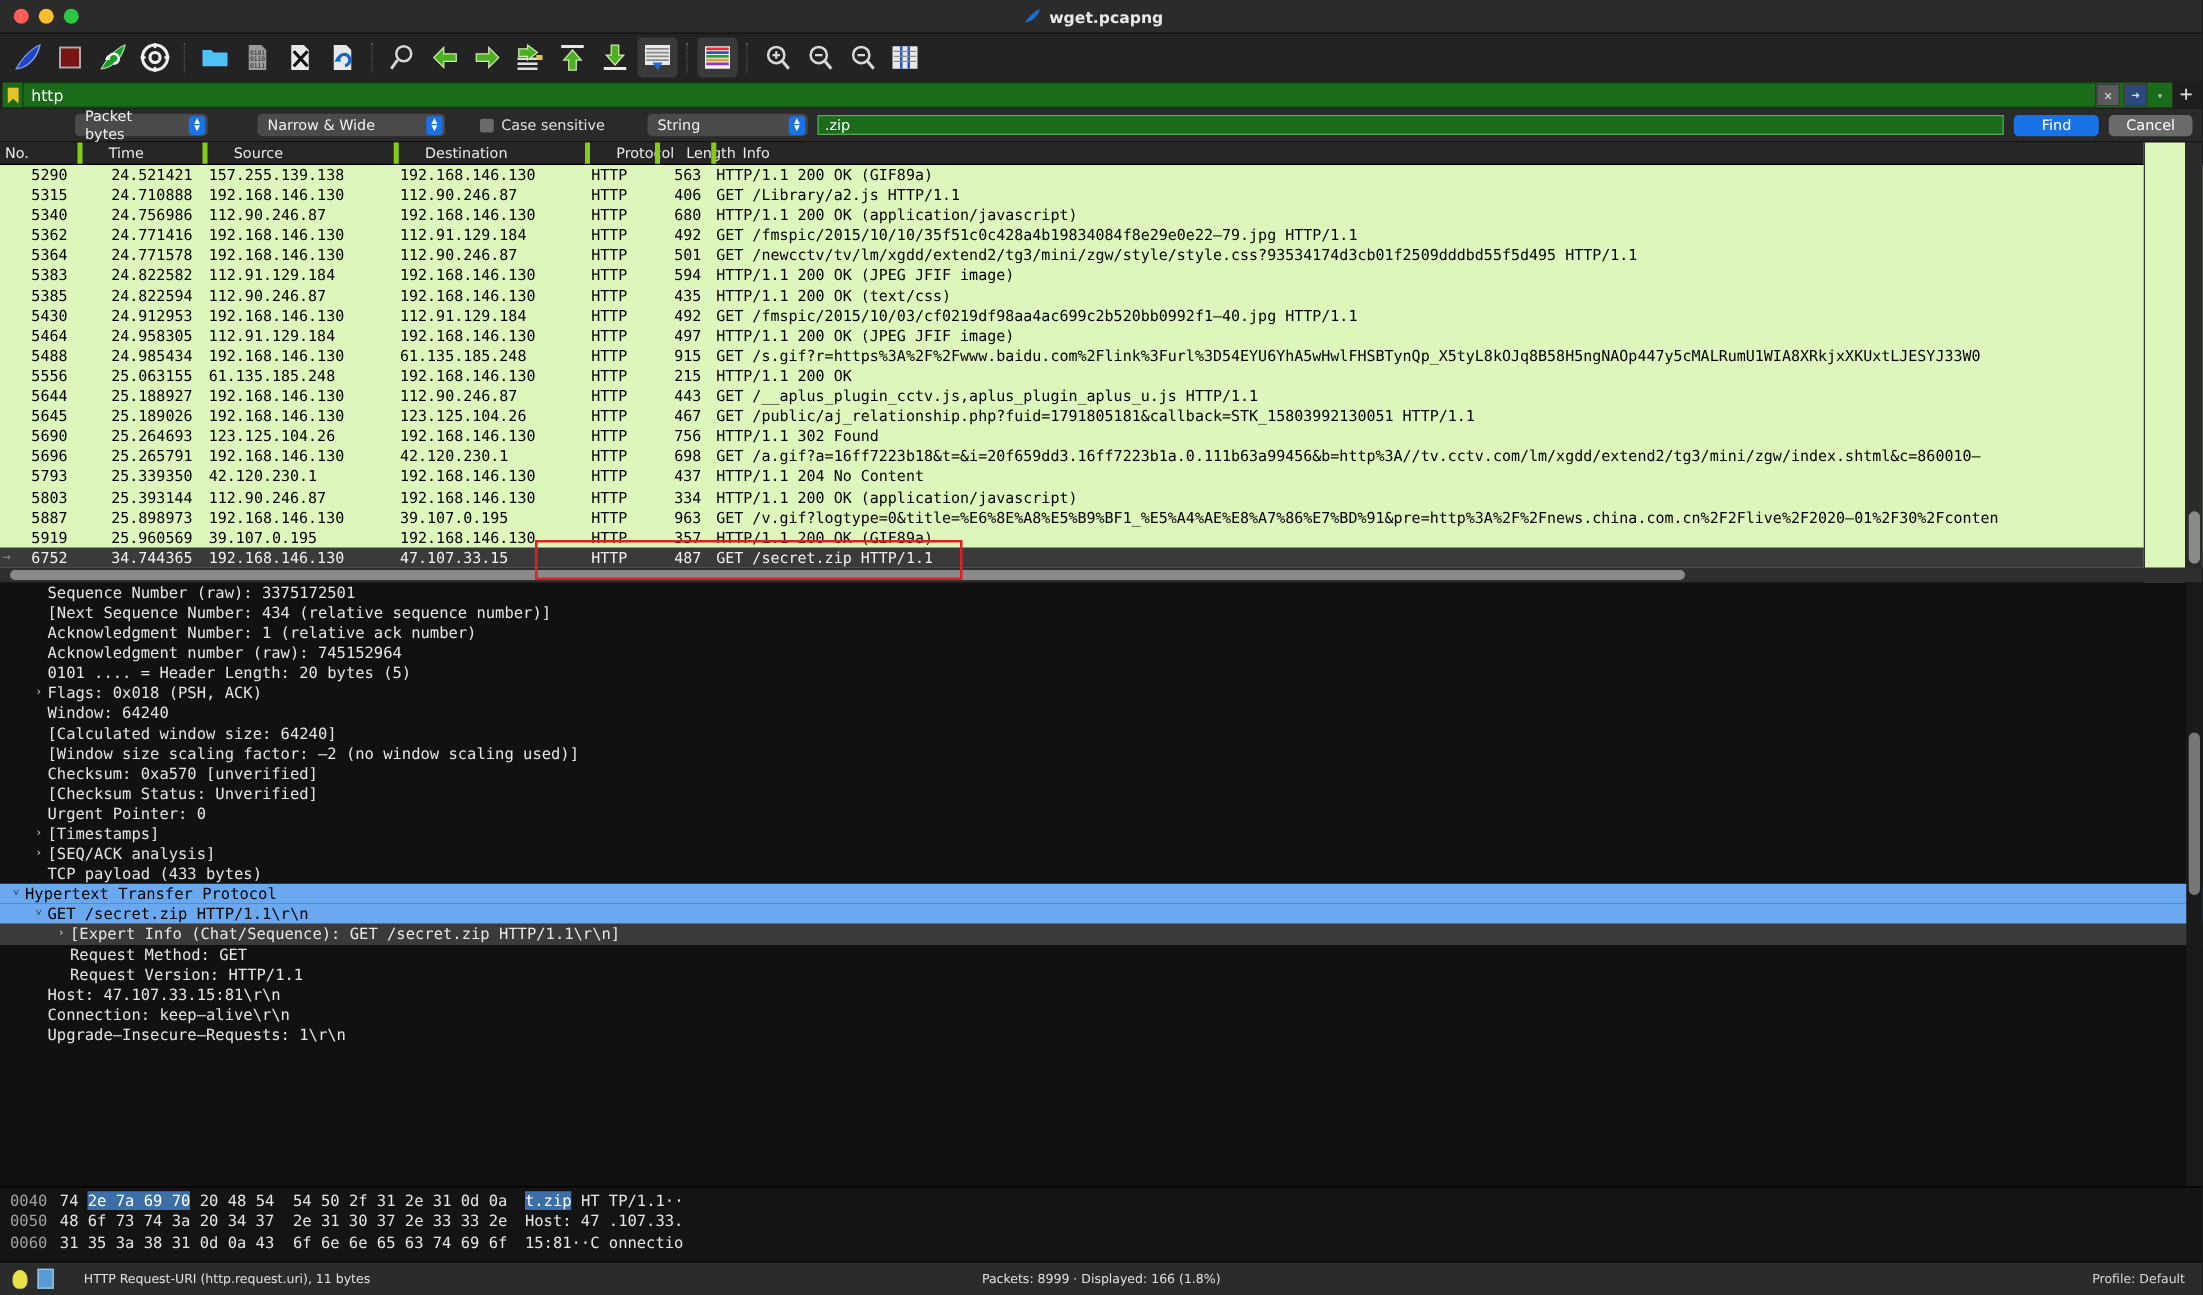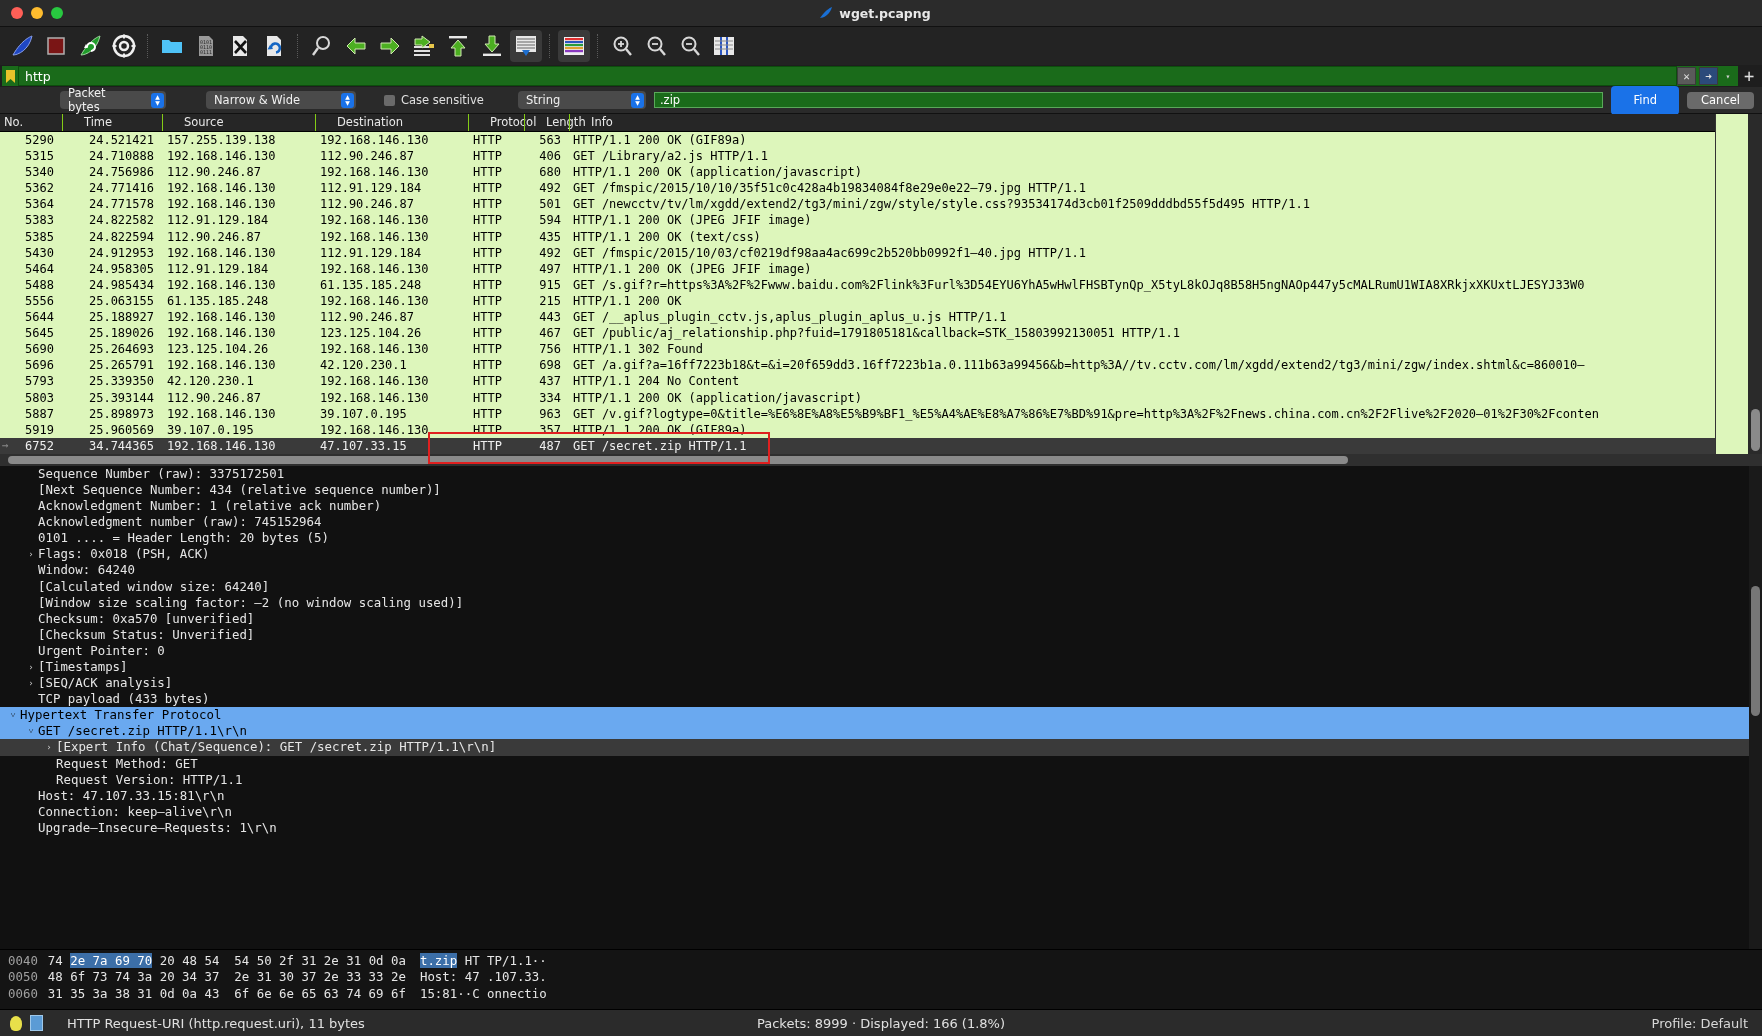--- a/index.html
+++ b/index.html
@@ -183,21 +183,21 @@
     font-family: "DejaVu Sans", sans-serif;
     font-size: 11.5px;
     display: flex; align-items: center;
     padding-left: 5px;
     box-sizing: border-box;
   }
   .btn-find {
     background: #1a72e8;
     color: #fff;
     border-radius: 4px;
-    height: 29px;
+    height: 17px;
     padding: 0 22px;
     display: flex; align-items: center;
     font-family: "DejaVu Sans", sans-serif;
     font-size: 11.5px;
     text-align: right;
   }
   .btn-cancel {
     background: #6a6a6a;
     color: #fff;
     border-radius: 4px;
@@ -226,21 +226,21 @@
     font-size: 11.5px;
     flex: 0 0 17px;
     border-bottom: 1px solid #000;
   }
   .col-header > div {
     padding-left: 4px;
     height: 17px;
     line-height: 17px;
     box-sizing: border-box;
   }
-  .col-header > div + div { border-left: 1px solid #84cc16; padding-left: 21px; }
+  .col-header > div + div { border-left: 4px solid #84cc16; padding-left: 21px; }
   .c-no    { width: 62px; }
   .c-time  { width: 100px; }
   .c-src   { width: 153px; }
   .c-dst   { width: 153px; }
   .c-proto { width: 56px; }
   .c-len   { width: 45px; }
   .c-info  { flex: 1; }
 
   .plist {
     flex: 1;
@@ -385,21 +385,21 @@
   .hl { background: #3c6fa8; color: #fff; }
 
   
   .statusbar {
     flex: 0 0 26px;
     background: #2b2b2b;
     display: flex;
     align-items: center;
     color: #e0e0e0;
     font-family: "DejaVu Sans", sans-serif;
-    font-size: 13px;
+    font-size: 10px;
     border-top: 1px solid #000;
     position: relative;
   }
   .sb-left { display: flex; align-items: center; gap: 8px; padding-left: 10px; }
   .sb-bulb {
     width: 12px; height: 15px;
     background: #e8e04a;
     border-radius: 50% 50% 40% 40%;
   }
   .sb-doc {

